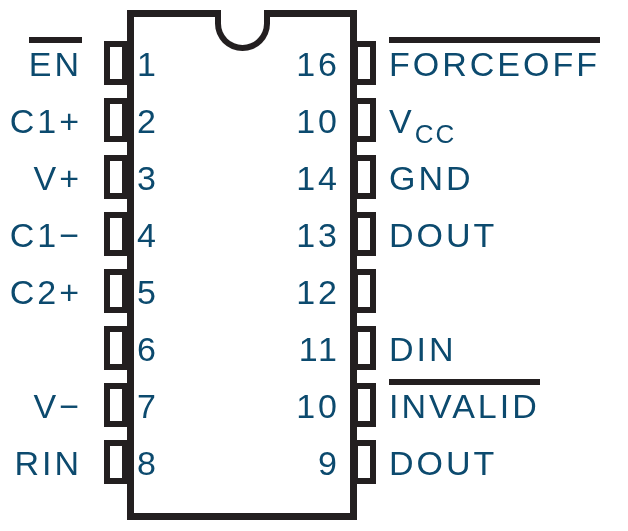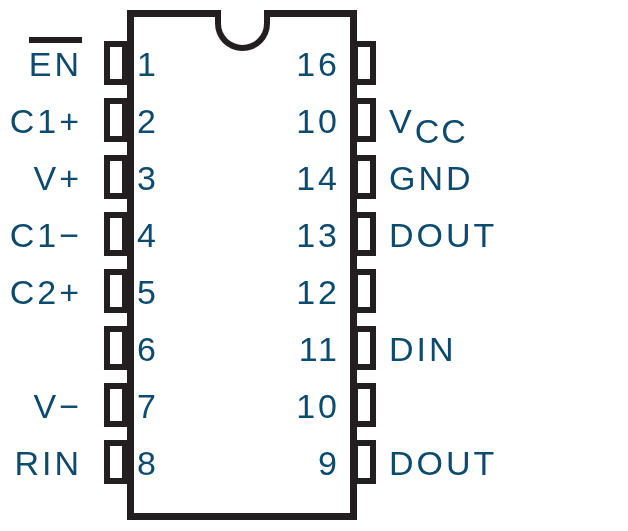--- a/index.html
+++ b/index.html
@@ -60,21 +60,21 @@
   .num.right { right: 288px; text-align: left; }
   .lbl.left  { right: 546px; text-align: right; }
   .lbl.right { left: 389px; }
   .overlined {
     display: inline-block;
     border-top: 6px solid #231f20;
     padding-top: 4px;
     margin-top: -10px;
   }
   .sub {
-    font-size: 34px;
+    font-size: 26px;
     letter-spacing: 2px;
     vertical-align: -10px;
   }
 </style>
 </head>
 <body>
 
 <div class="canvas">
 
   <div class="ic-body"></div>
@@ -117,19 +117,21 @@
   <div class="txt num right" style="top:446px">9</div>
 
   <div class="txt lbl left" style="top:47px"><span class="overlined">EN</span></div>
   <div class="txt lbl left" style="top:104px">C1+</div>
   <div class="txt lbl left" style="top:161px">V+</div>
   <div class="txt lbl left" style="top:218px">C1−</div>
   <div class="txt lbl left" style="top:275px">C2+</div>
   <div class="txt lbl left" style="top:389px">V−</div>
   <div class="txt lbl left" style="top:446px">RIN</div>
 
+  <div class="txt lbl right" style="top:47px"><span class="overlined">FORCEOFF</span></div>
   <div class="txt lbl right" style="top:104px"><span>V</span><span class="sub">CC</span></div>
   <div class="txt lbl right" style="top:161px">GND</div>
   <div class="txt lbl right" style="top:218px">DOUT</div>
   <div class="txt lbl right" style="top:332px">DIN</div>
+  <div class="txt lbl right" style="top:389px"><span class="overlined">INVALID</span></div>
   <div class="txt lbl right" style="top:446px">DOUT</div>
 
 </div>
 
 </body></html>

